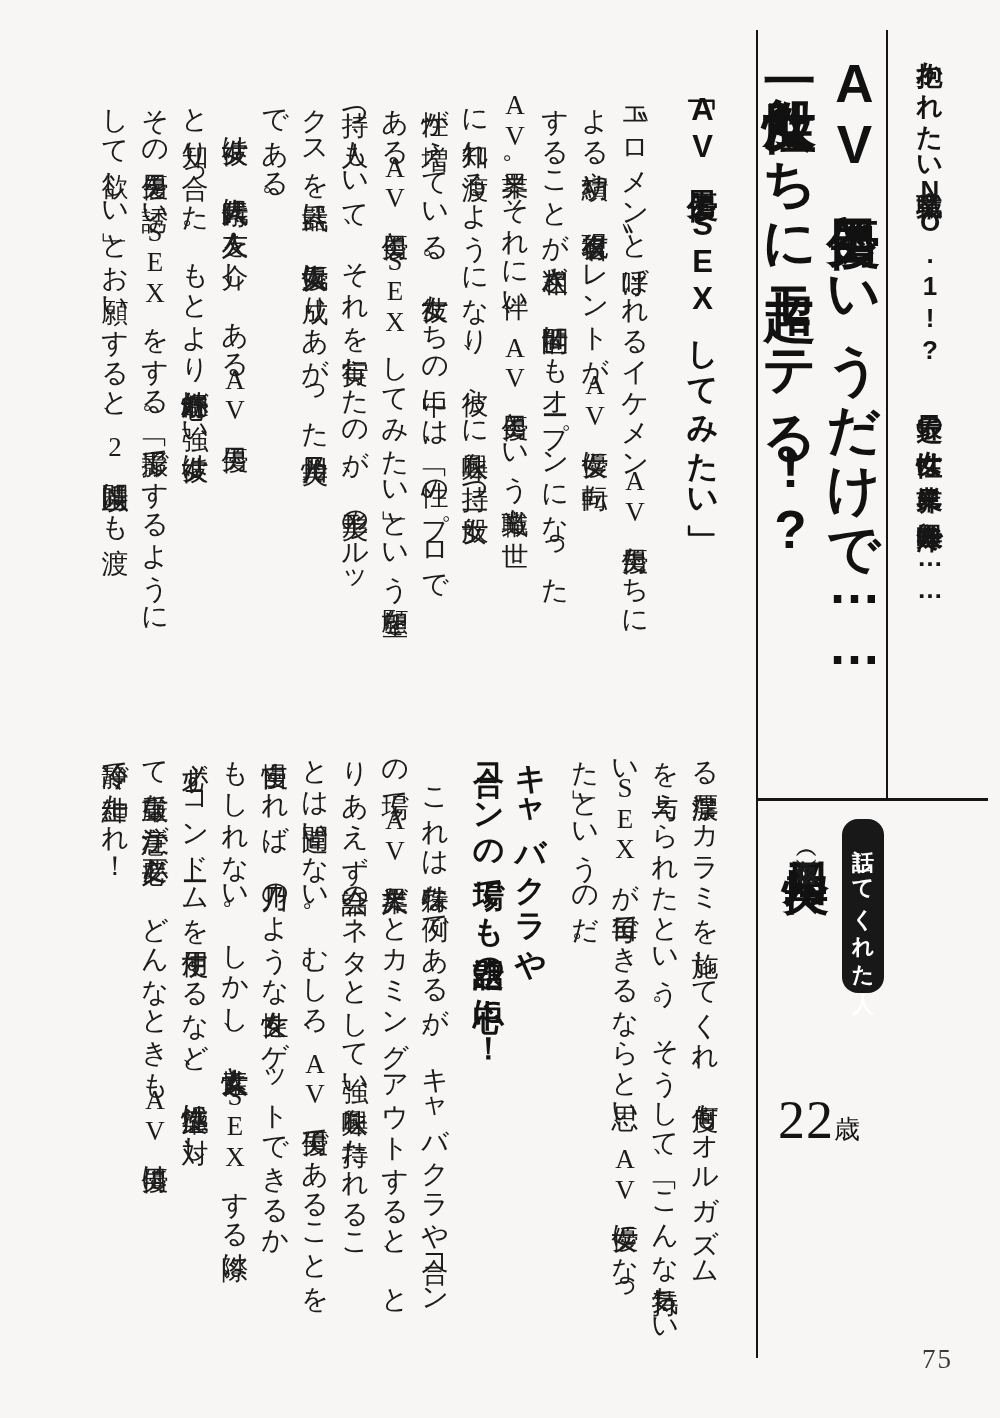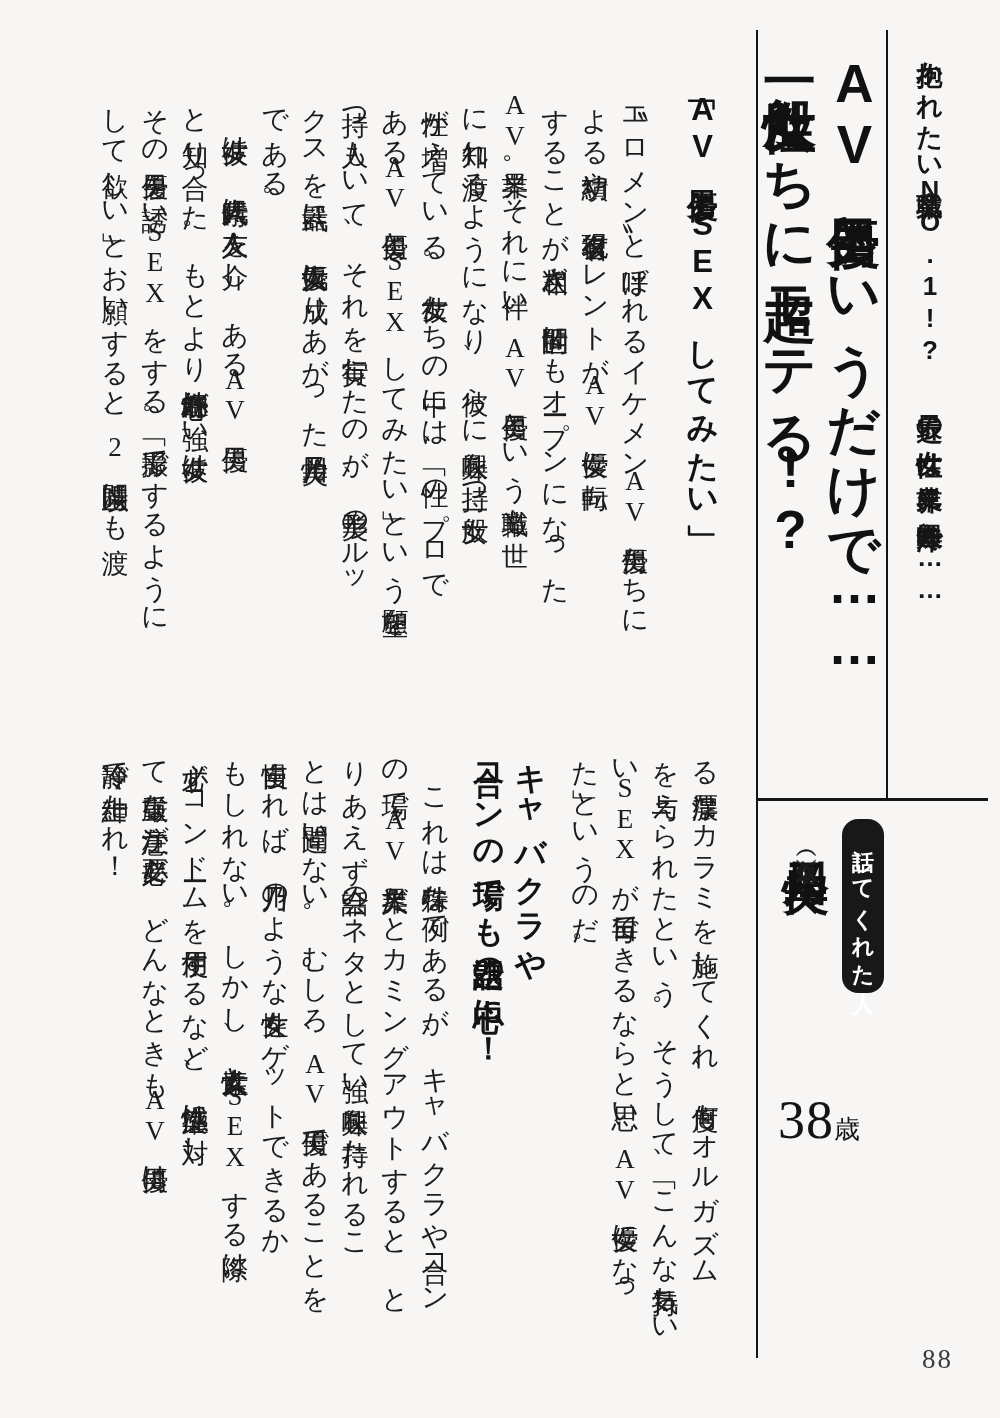--- a/index.html
+++ b/index.html
@@ -137,19 +137,19 @@
       <div class="bcol">冷静で紳士たれ！</div>
     </div>
   </div>
 
   <div class="interviewee-box">
     <div class="badge vtext">話してくれた人</div>
     <div class="name-col vtext">
       <span class="name">川乃美怜</span><span class="name-note">（仮名）</span>
     </div>
     <div class="age">
-      <span class="age-num">38</span><span class="age-unit">歳</span>
+      <span class="age-num">22</span><span class="age-unit">歳</span>
     </div>
   </div>
 
-  <div class="page-number">88</div>
+  <div class="page-number">75</div>
 
 </div>
 
 </body></html>

